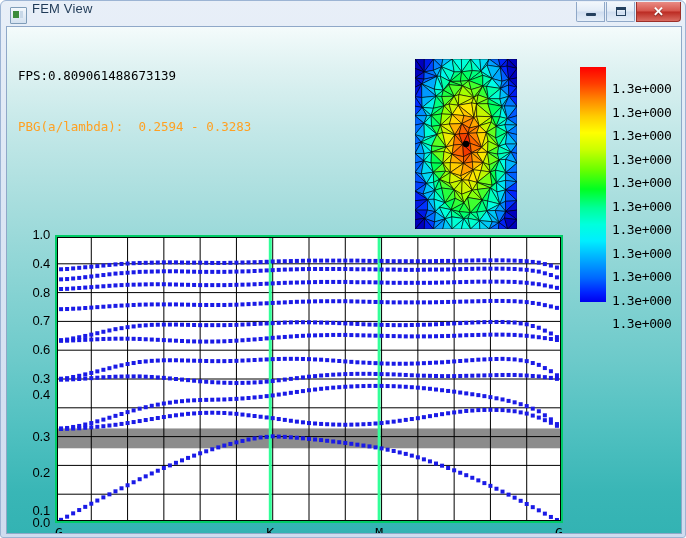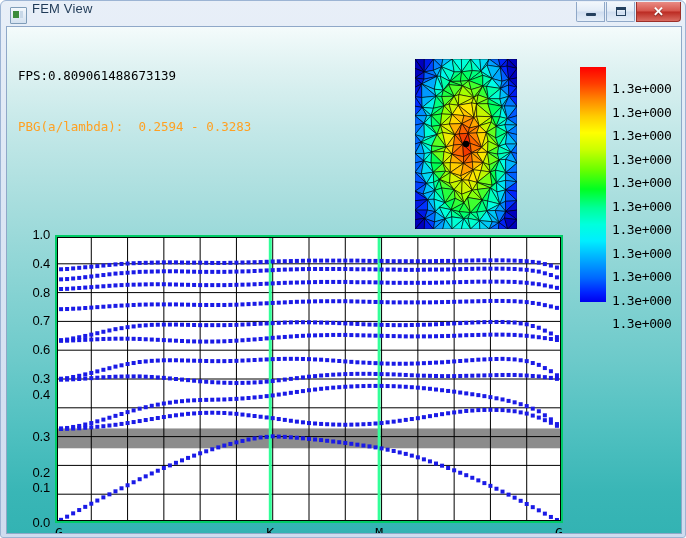--- a/index.html
+++ b/index.html
@@ -722,21 +722,21 @@
       <div id="ytick-group">
           <div class="ytick-label" style="top: -8px;">1.0</div>
           <div class="ytick-label" style="top: 20.8px;">0.4</div>
           <div class="ytick-label" style="top: 49.6px; text-align: right;">0.8</div>
           <div class="ytick-label" style="top: 78.4px; text-align: right;">0.7</div>
           <div class="ytick-label" style="top: 107.2px;">0.6</div>
           <div class="ytick-label" style="top: 136px;">0.3</div>
           <div class="ytick-label" style="top: 152px; margin-left: 44px;">0.4</div>
           <div class="ytick-label" style="top: 193.6px; margin-left: 8px;">0.3</div>
           <div class="ytick-label" style="top: 230px;">0.2</div>
-          <div class="ytick-label" style="top: 245px;">0.1</div>
+          <div class="ytick-label" style="top: 268px;">0.1</div>
           <div class="ytick-label" style="top: 280px;">0.0</div>
         </div>
 
       <div id="plot">
         <div id="plot-bg"></div>
         <svg id="plot-svg" width="508" height="288" viewBox="0 0 508 288">
             <rect x="0" y="193.4496" width="508" height="19.843199999999996" fill="#8c8c8c"></rect>
             <line x1="0" y1="259.2" x2="508" y2="259.2" stroke="#000000" stroke-width="1"></line>
             <line x1="0" y1="230.4" x2="508" y2="230.4" stroke="#000000" stroke-width="1"></line>
             <line x1="0" y1="201.60000000000002" x2="508" y2="201.60000000000002" stroke="#000000" stroke-width="1"></line>

